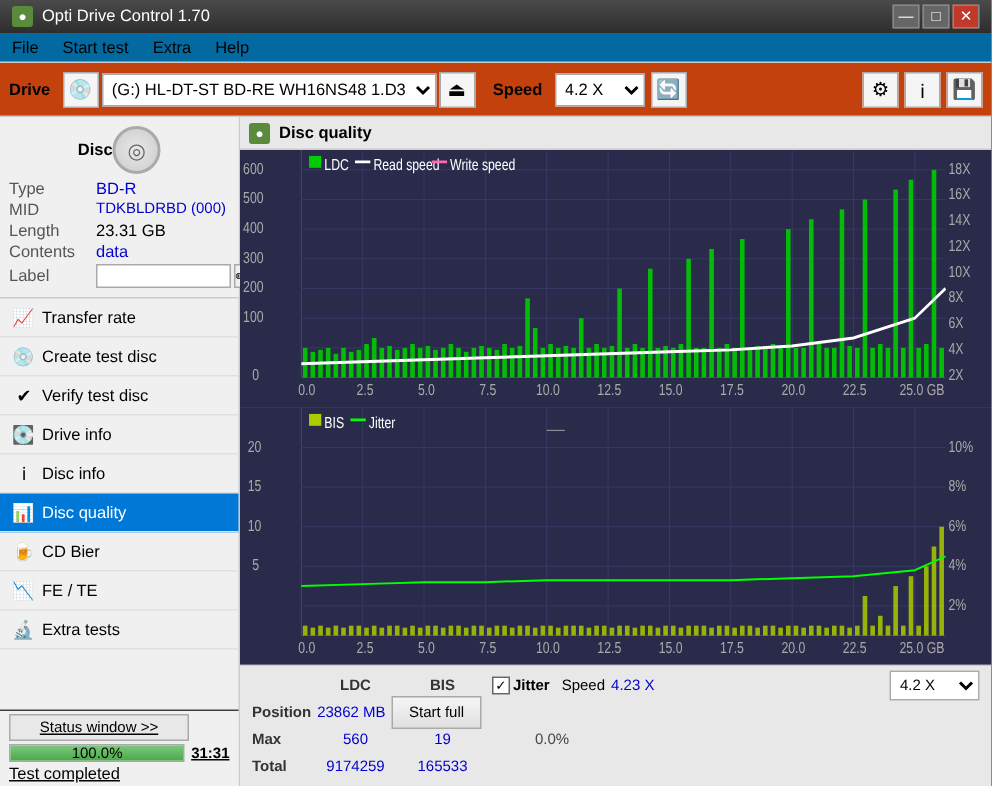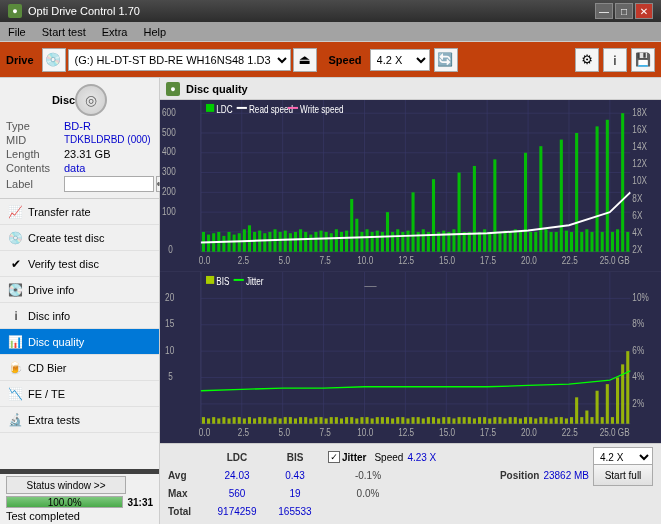--- a/index.html
+++ b/index.html
@@ -39,21 +39,21 @@
     .titlebar-btn {
       width: 18px; height: 16px;
       background: #666;
       border: 1px solid #888;
       display: flex; align-items: center; justify-content: center;
       font-size: 10px; color: white; cursor: pointer;
     }
     .titlebar-btn.close { background: #c0392b; }
     
     .menubar {
-      background: #a3a3a3;
+      background: #0369a1;
       height: 20px;
       display: flex;
       align-items: center;
       padding: 0 4px;
       border-bottom: 1px solid #ccc;
       gap: 8px;
     }
     .menubar-item {
       font-size: 11px;
       color: #000;
@@ -163,22 +163,23 @@
     .sidebar-item.active { background: #0078d7; color: white; }
     .sidebar-item-icon {
       width: 16px; height: 16px;
       margin-right: 4px;
       display: flex; align-items: center; justify-content: center;
       font-size: 12px;
     }
     
     .statusbar {
       background: #f0f0f0;
-      border-top: 5px solid #404040;
+      border-top: 1px solid #404040;
       padding: 2px 6px;
+      text-decoration: underline;
     }
     .status-btn {
       width: 120px; height: 18px;
       border: 1px solid #aaa;
       background: #e8e8e8;
       font-size: 10px;
       display: flex; align-items: center; justify-content: center;
       cursor: pointer; margin-bottom: 2px;
     }
     .progress-bar-container {
@@ -729,26 +730,20 @@
           </div>
         </div>
         <div class="stats-right">
           <select class="toolbar-speed-select" style="height:20px;font-size:10px;">
             <option>4.2 X</option>
           </select>
         </div>
       </div>
 
       <div class="stats-row">
-        <div class="stats-col">
-          <span class="stats-label">Avg</span>
-          <span class="stats-val">24.03</span>
-          <span class="stats-val">0.43</span>
-          <span class="stats-val gray" style="width:80px;">-0.1%</span>
-        </div>
         <div style="display:flex;align-items:center;gap:4px;">
           <span style="font-size:10px;font-weight:bold;color:#333;">Position</span>
           <span style="font-size:10px;color:#0000cc;">23862 MB</span>
           <div class="start-btn">Start full</div>
         </div>
       </div>
 
       <div class="stats-row">
         <div class="stats-col">
           <span class="stats-label">Max</span>

